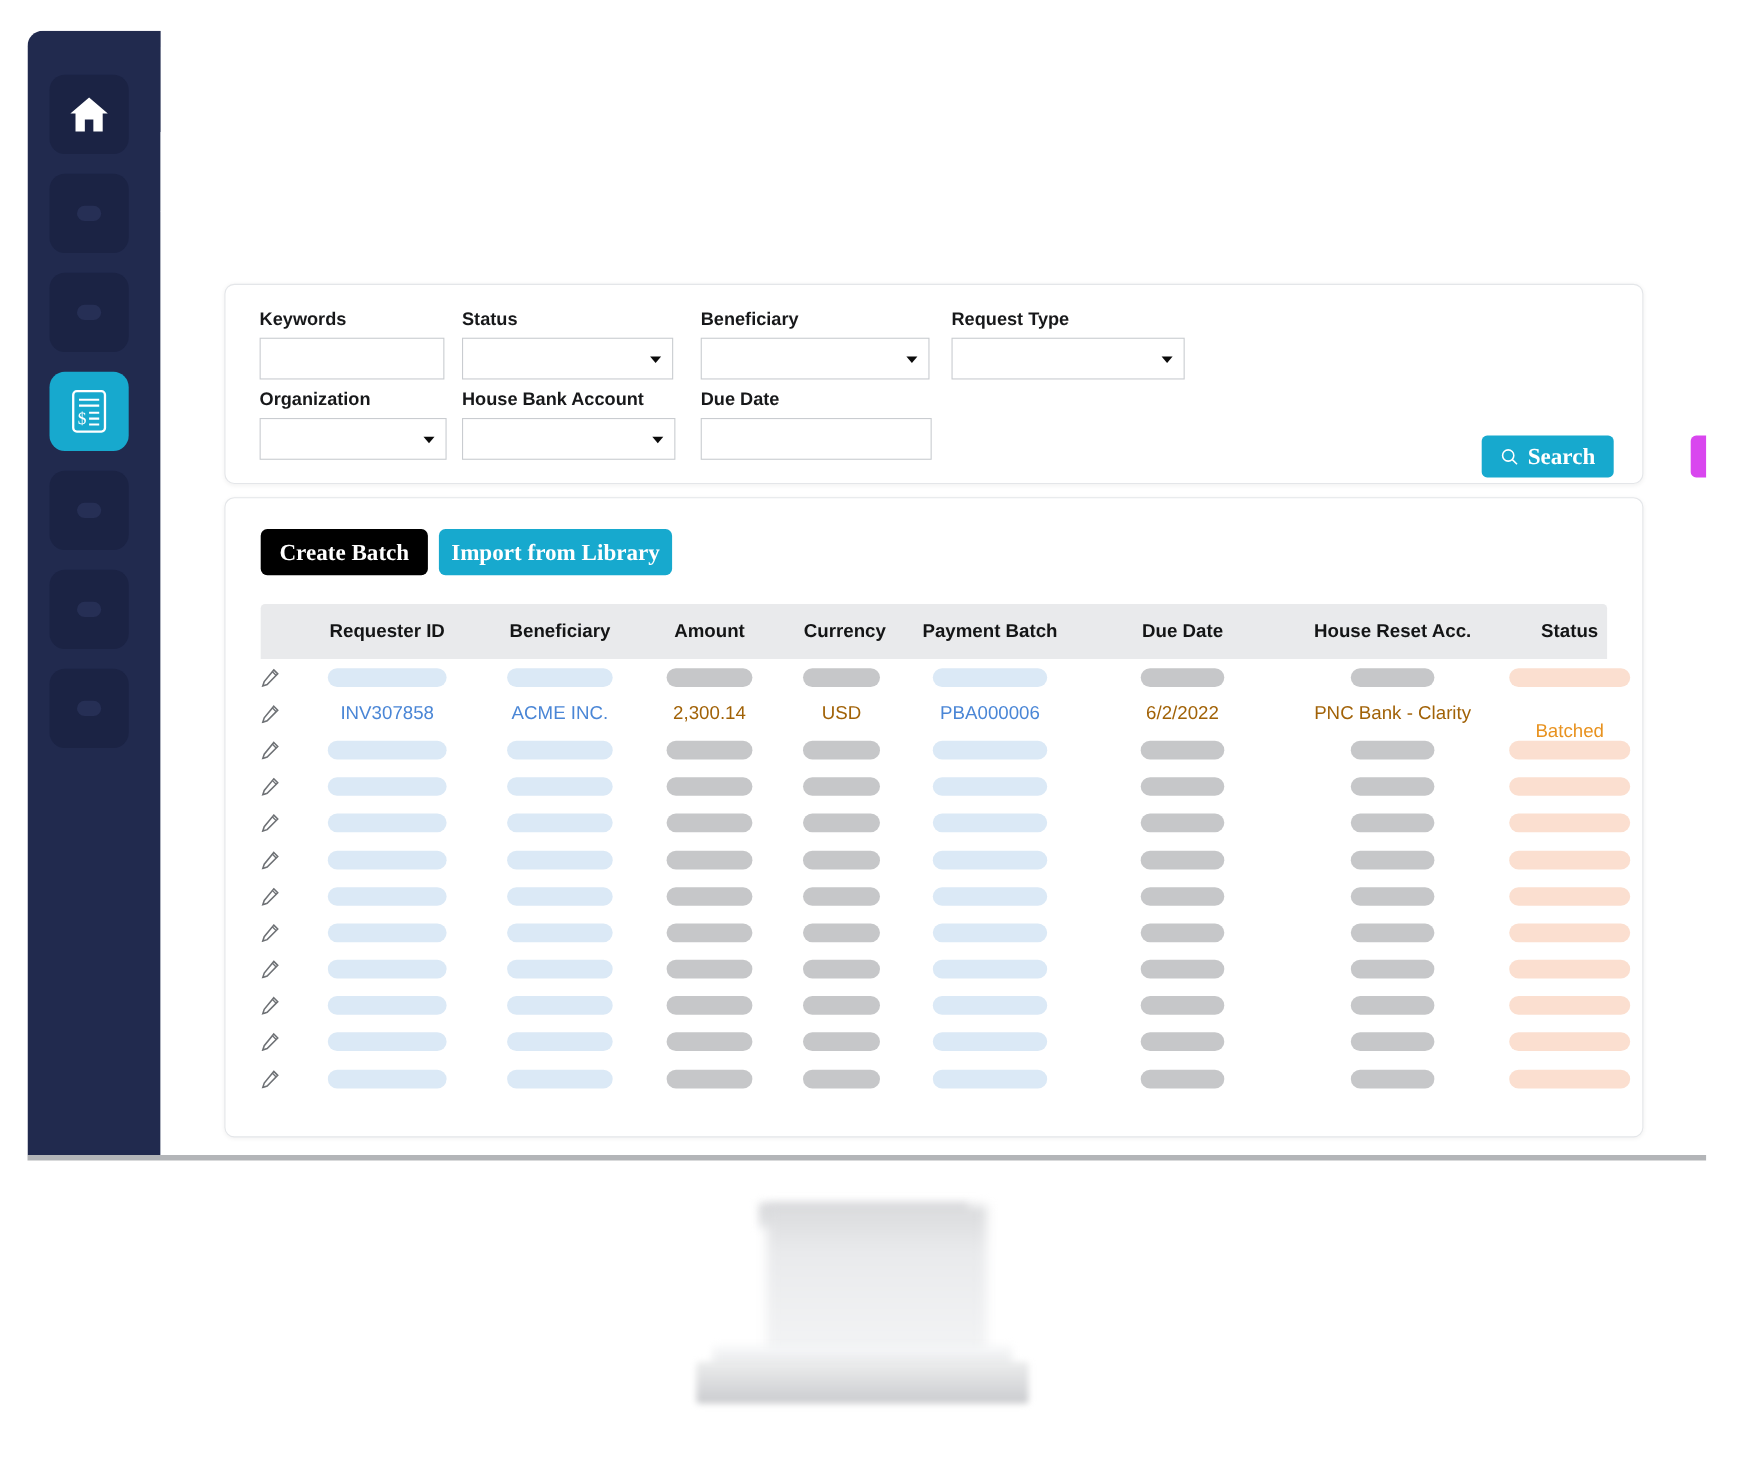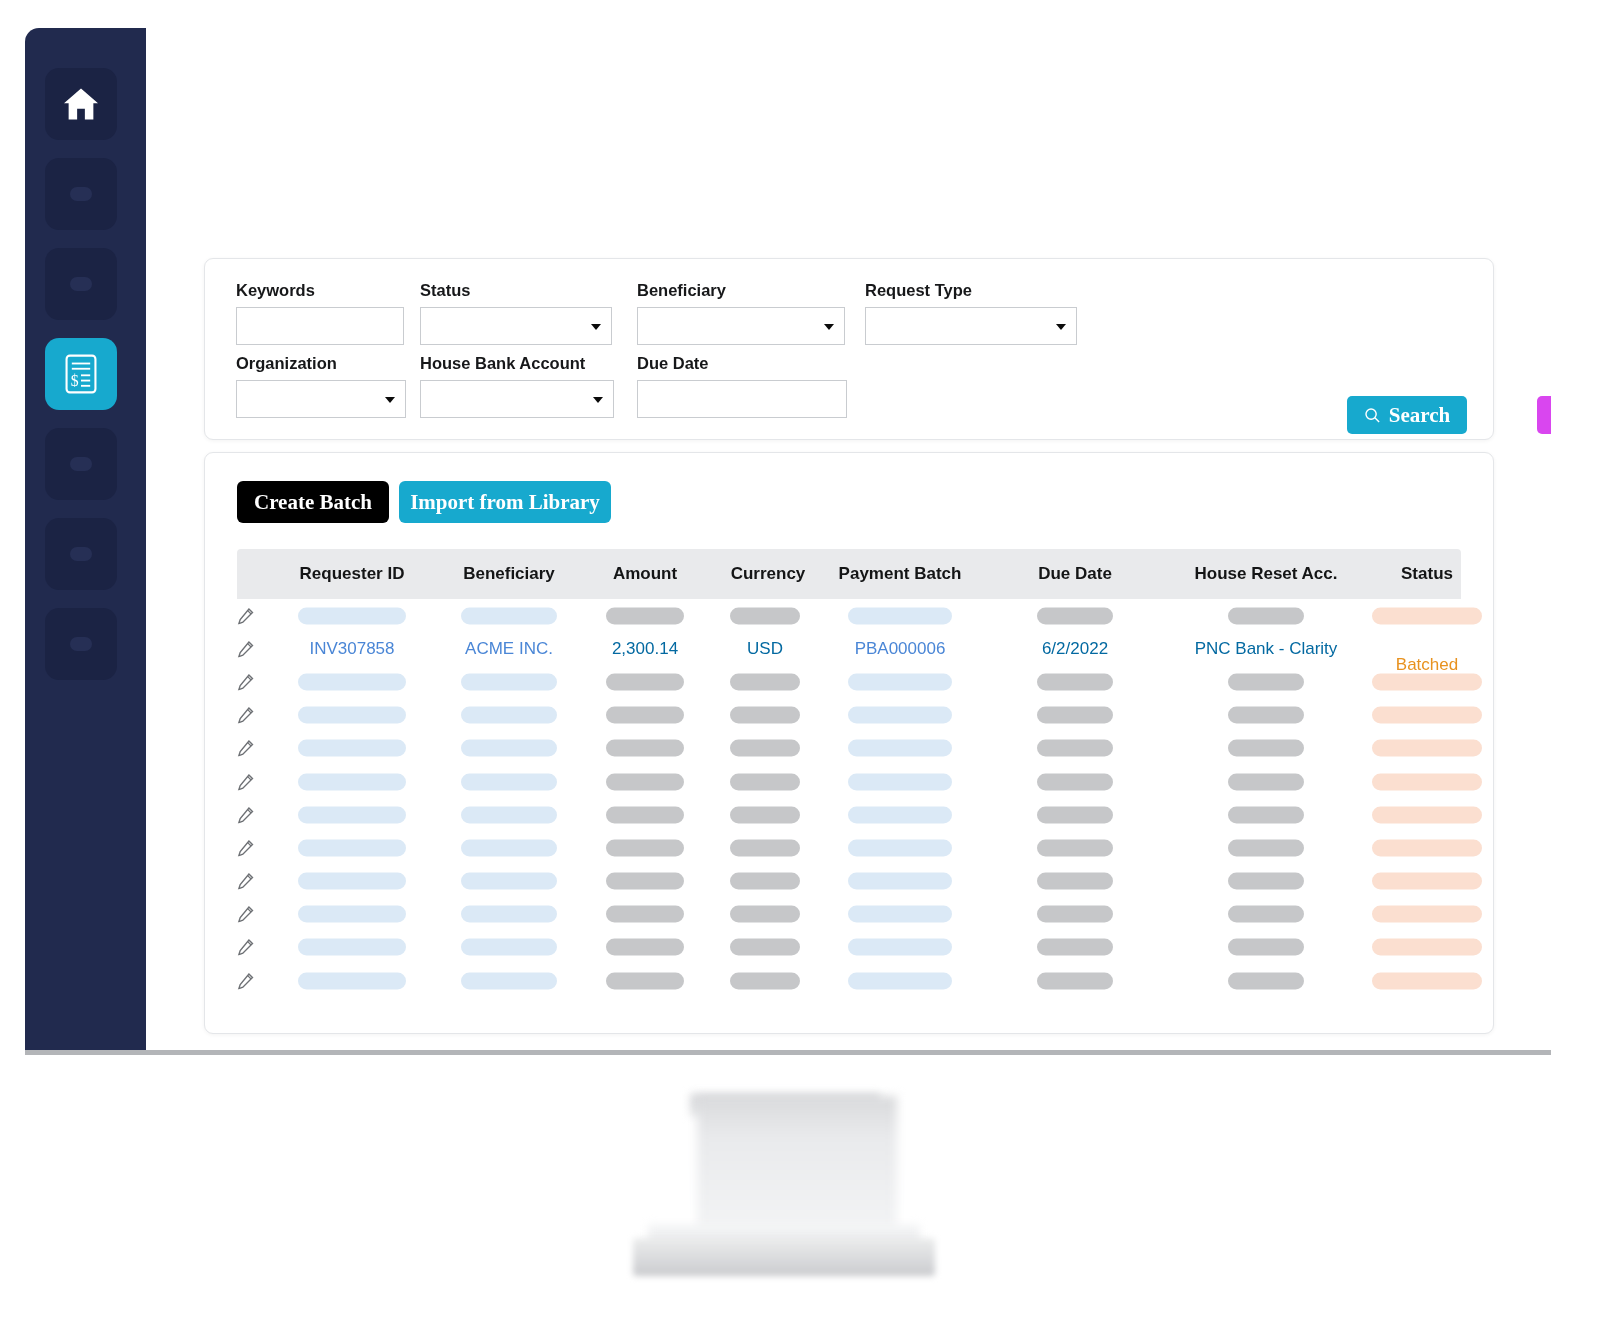--- a/index.html
+++ b/index.html
@@ -268,21 +268,21 @@
   }
   .row {
     position: relative;
     height: 33.2px;
   }
   .cell {
     position: absolute;
     top: 50%;
     transform: translate(-50%, -50%);
     font-size: 17px;
-    color: #0369a1;
+    color: #a16207;
     white-space: nowrap;
   }
   .cell.link { color: #4a86d6; }
   .cell.status { color: #e8921f; margin-top: 16px; }
   .skel {
     position: absolute;
     top: 50%;
     transform: translate(-50%, -50%);
     height: 17px;
     border-radius: 9px;

